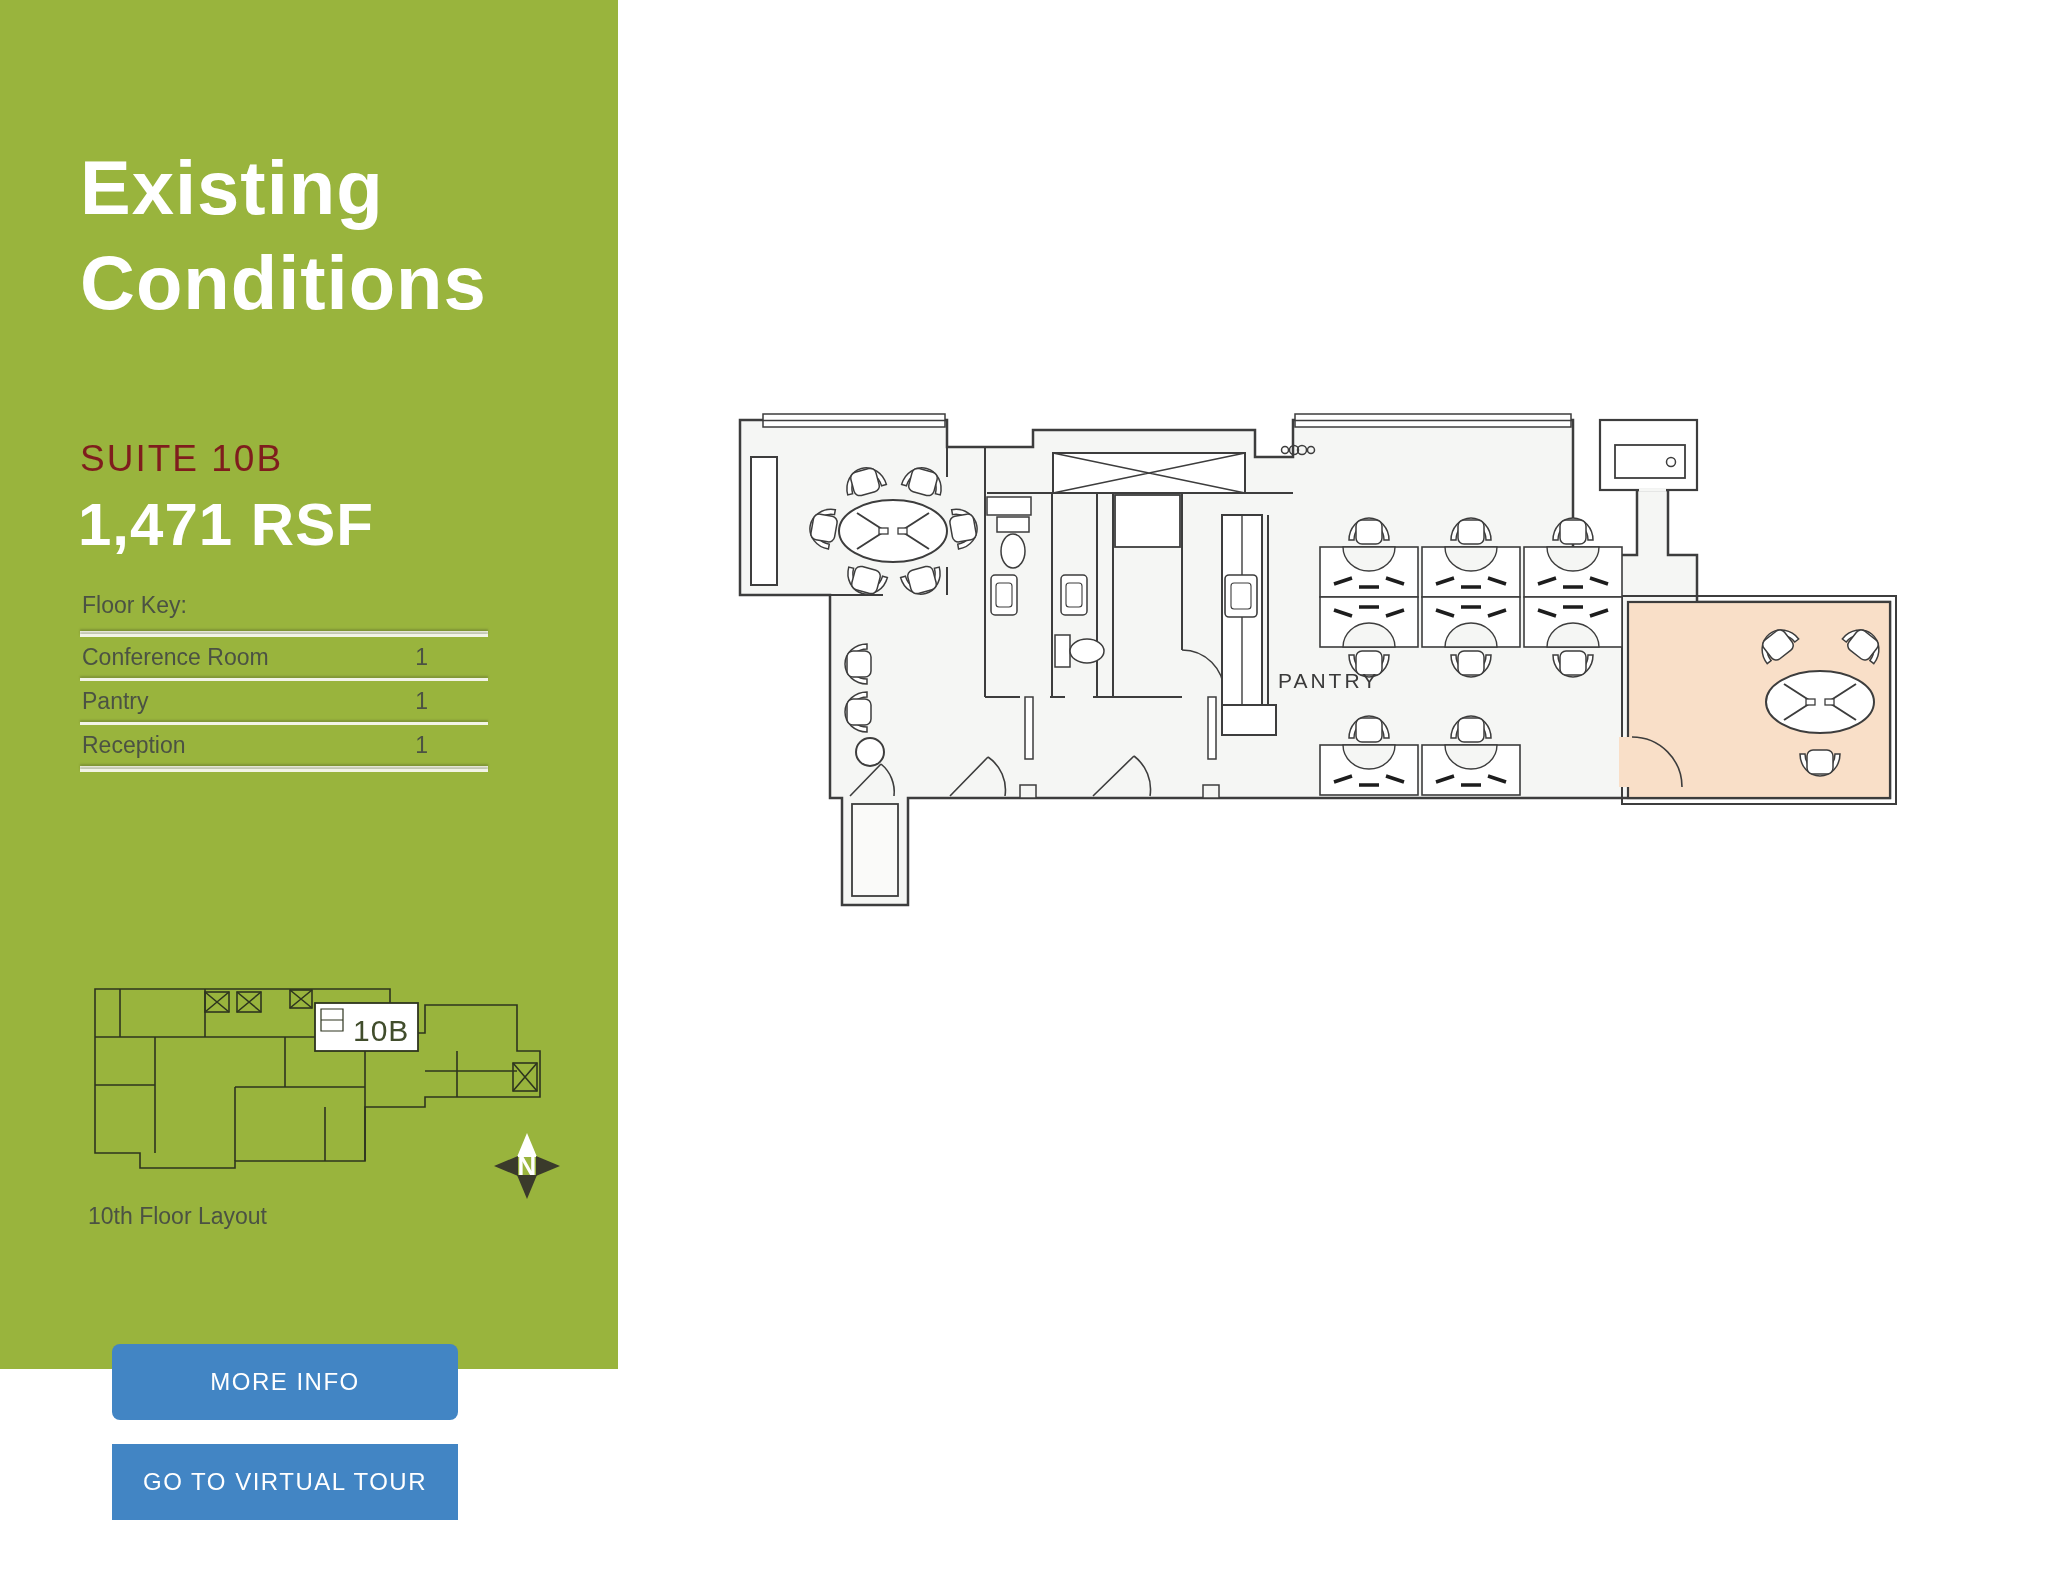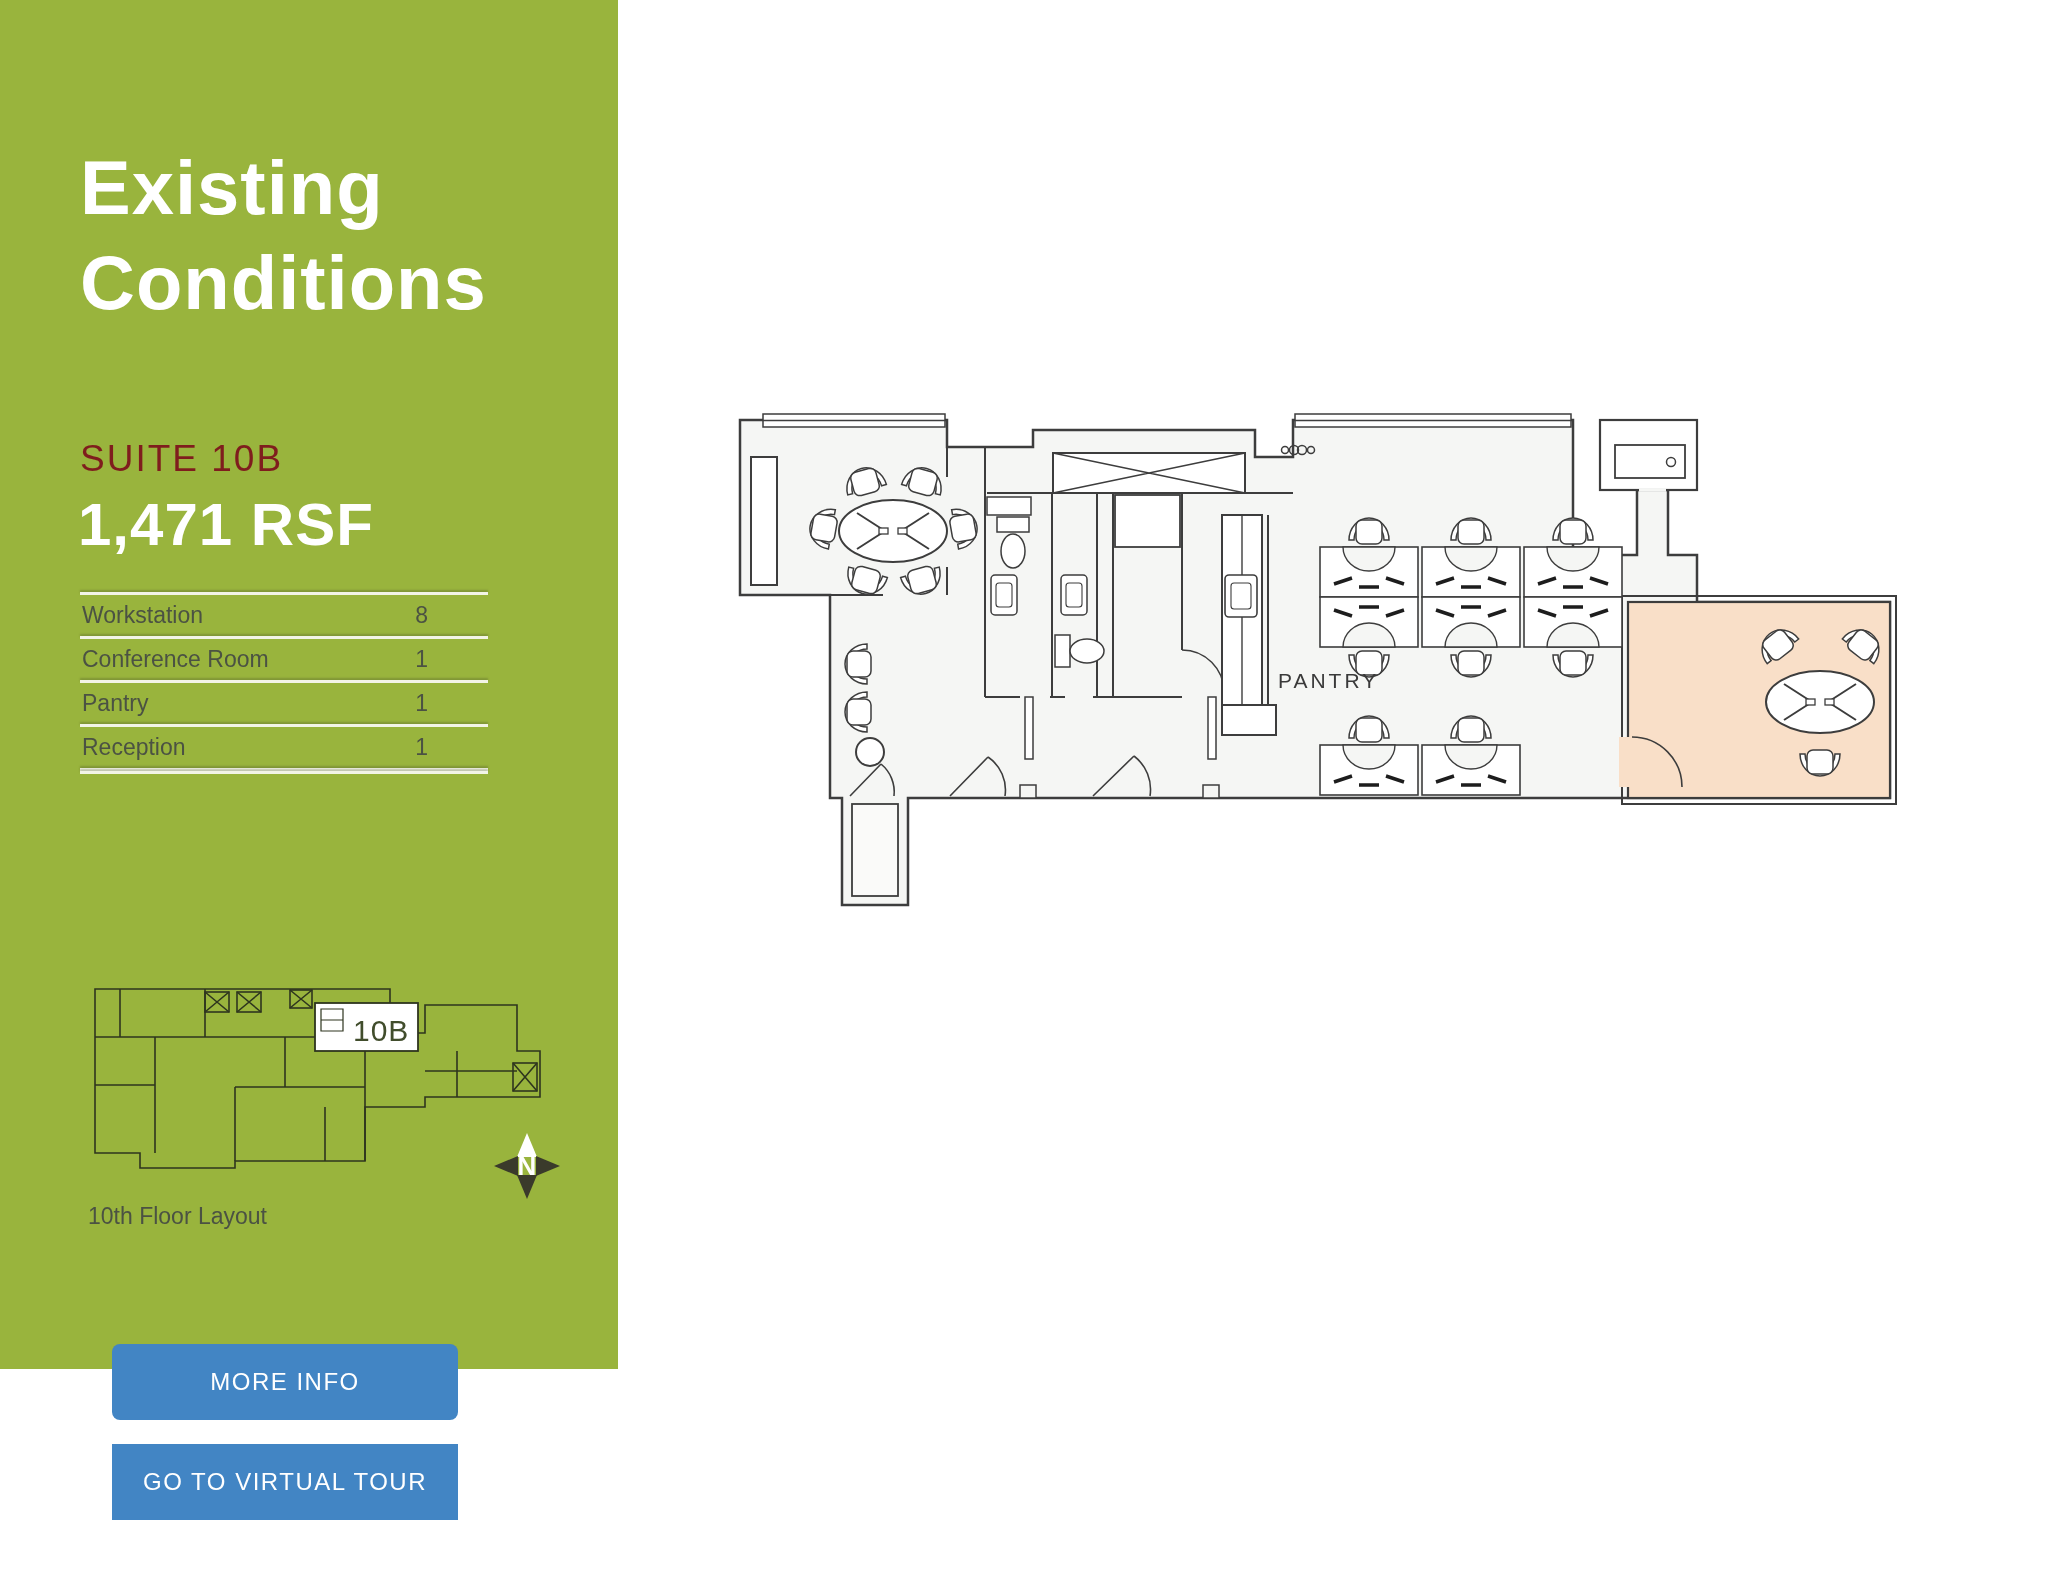--- a/index.html
+++ b/index.html
@@ -38,25 +38,22 @@
 
     <div class="title">
       <div>Existing</div>
       <div>Conditions</div>
     </div>
 
     <div class="suite-label">SUITE 10B</div>
     <div class="rsf">1,471 RSF</div>
 
     <div class="floor-key">
-      <div class="sep"></div>
-      <div class="fk-row">
-        <span>Workstation</span>
-        <span class="fk-val">8</span>
-      </div>
+      <div class="fk-title">Floor Key:</div>
+      <div class="sep"></div>
       <div class="sep"></div>
       <div class="fk-row">
         <span>Conference Room</span>
         <span class="fk-val">1</span>
       </div>
       <div class="sep"></div>
       <div class="fk-row">
         <span>Pantry</span>
         <span class="fk-val">1</span>
       </div>

